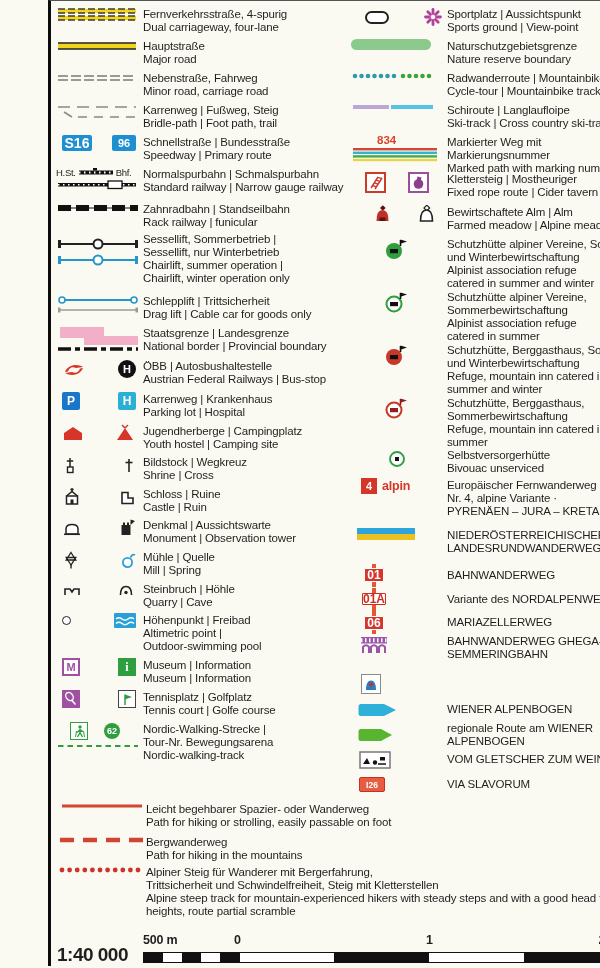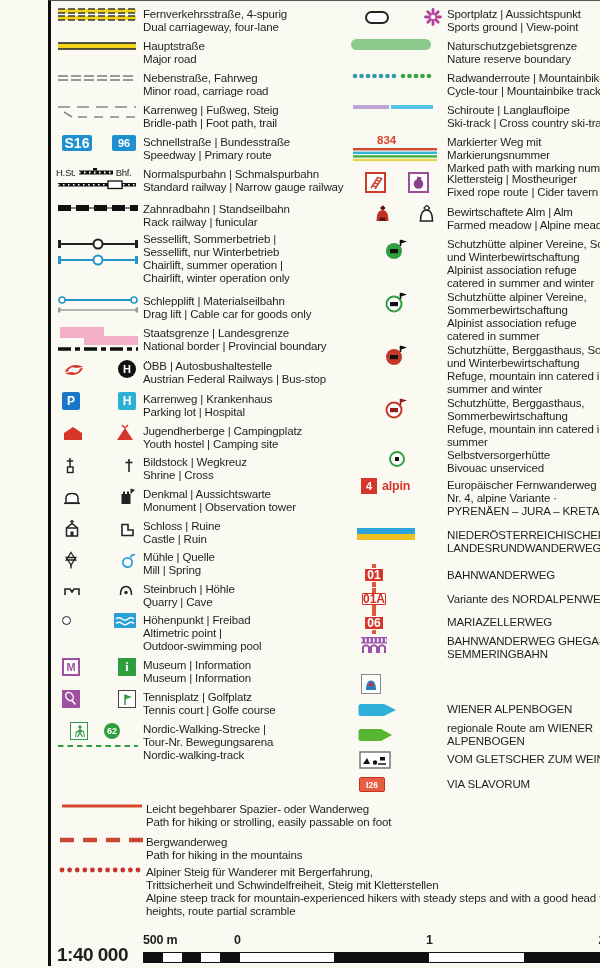--- a/index.html
+++ b/index.html
@@ -193,21 +193,21 @@
       <div class="sym">
         <svg width="84" height="22">
               <line x1="7" y1="6" x2="77" y2="6" stroke="#2496c8" stroke-width="2"></line>
               <circle cx="6" cy="6" r="3" fill="#fff" stroke="#2496c8" stroke-width="1.6"></circle>
               <circle cx="78" cy="6" r="3" fill="#fff" stroke="#2496c8" stroke-width="1.6"></circle>
               <line x1="4" y1="16" x2="80" y2="16" stroke="#9a9a9a" stroke-width="1.6"></line>
               <rect x="2" y="13.5" width="2.5" height="5" fill="#9a9a9a"></rect>
               <rect x="79.5" y="13.5" width="2.5" height="5" fill="#9a9a9a"></rect>
             </svg>
       </div>
-      <div class="txt">Schlepplift | Materialseilbahn
+      <div class="txt">Schlepplift | Trittsicherheit
 Drag lift | Cable car for goods only</div>
     </div>
 
     <div class="row" style="height:33px">
       <div class="sym">
         <svg width="84" height="28">
               <rect x="4" y="1" width="44" height="11" fill="#f4afc8"></rect>
               <rect x="28" y="10" width="54" height="9" fill="#f4afc8"></rect>
               <line x1="2" y1="23" x2="82" y2="23" stroke="#111" stroke-width="3.5" stroke-dasharray="13 4 5 4"></line>
             </svg>
@@ -278,41 +278,20 @@
           <span>
                 <svg width="14" height="20">
                   <line x1="7" y1="4" x2="7" y2="17" stroke="#222" stroke-width="1.6"></line>
                   <line x1="3.5" y1="7.5" x2="10.5" y2="7.5" stroke="#222" stroke-width="1.6"></line>
                 </svg>
               </span>
         </div>
       </div>
       <div class="txt">Bildstock | Wegkreuz
 Shrine | Cross</div>
-    </div>
-
-    <div class="row" style="height:32px">
-      <div class="sym">
-        <div class="pair">
-          <span>
-                <svg width="20" height="18">
-                  <path d="M4 15 V10 Q4 5.5 10 5.5 Q16 5.5 16 10 V15 Z" fill="#fff" stroke="#222" stroke-width="1.5"></path>
-                  <line x1="2" y1="15.3" x2="18" y2="15.3" stroke="#222" stroke-width="1.5"></line>
-                </svg>
-              </span>
-          <span>
-                <svg width="20" height="20">
-                  <path d="M5.5 17 V7 H7 V4.5 H9 V7 H11 V4.5 H13 V7 H14.5 V17 Z" fill="#222"></path>
-                  <path d="M14.5 7 V1.5 L19 3 Z" fill="#222"></path>
-                </svg>
-              </span>
-        </div>
-      </div>
-      <div class="txt">Denkmal | Aussichtswarte
-Monument | Observation tower</div>
     </div>
 
     <div class="row" style="height:31px">
       <div class="sym">
         <div class="pair">
           <span>
                 <svg width="20" height="20">
                   <rect x="4.5" y="9" width="11" height="8" fill="#fff" stroke="#222" stroke-width="1.5"></rect>
                   <path d="M4.5 9 L10 4.5 L15.5 9" fill="none" stroke="#222" stroke-width="1.5"></path>
                   <line x1="10" y1="1" x2="10" y2="4.5" stroke="#222" stroke-width="1.4"></line>
@@ -322,20 +301,41 @@
               </span>
           <span>
                 <svg width="18" height="20">
                   <path d="M4 5.5 V16.5 H15 V11 H10 V5.5 Z" fill="#fff" stroke="#222" stroke-width="1.6"></path>
                 </svg>
               </span>
         </div>
       </div>
       <div class="txt">Schloss | Ruine
 Castle | Ruin</div>
+    </div>
+
+    <div class="row" style="height:32px">
+      <div class="sym">
+        <div class="pair">
+          <span>
+                <svg width="20" height="18">
+                  <path d="M4 15 V10 Q4 5.5 10 5.5 Q16 5.5 16 10 V15 Z" fill="#fff" stroke="#222" stroke-width="1.5"></path>
+                  <line x1="2" y1="15.3" x2="18" y2="15.3" stroke="#222" stroke-width="1.5"></line>
+                </svg>
+              </span>
+          <span>
+                <svg width="20" height="20">
+                  <path d="M5.5 17 V7 H7 V4.5 H9 V7 H11 V4.5 H13 V7 H14.5 V17 Z" fill="#222"></path>
+                  <path d="M14.5 7 V1.5 L19 3 Z" fill="#222"></path>
+                </svg>
+              </span>
+        </div>
+      </div>
+      <div class="txt">Denkmal | Aussichtswarte
+Monument | Observation tower</div>
     </div>
 
     <div class="row" style="height:32px">
       <div class="sym">
         <div class="pair">
           <span>
                 <svg width="18" height="20">
                   <path d="M9 2.5 L13.8 10 H4.2 Z" fill="none" stroke="#222" stroke-width="1.3"></path>
                   <path d="M9 15 L4.2 7.5 H13.8 Z" fill="none" stroke="#222" stroke-width="1.3"></path>
                   <line x1="9" y1="15" x2="9" y2="18.5" stroke="#222" stroke-width="1.4"></line>

